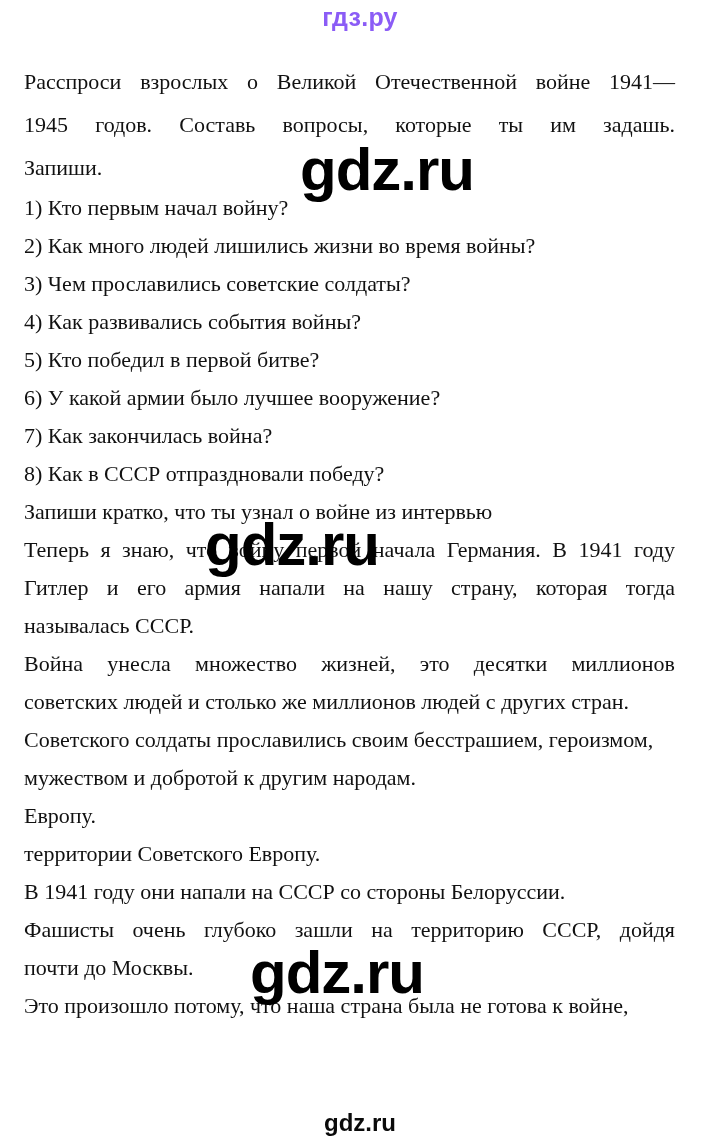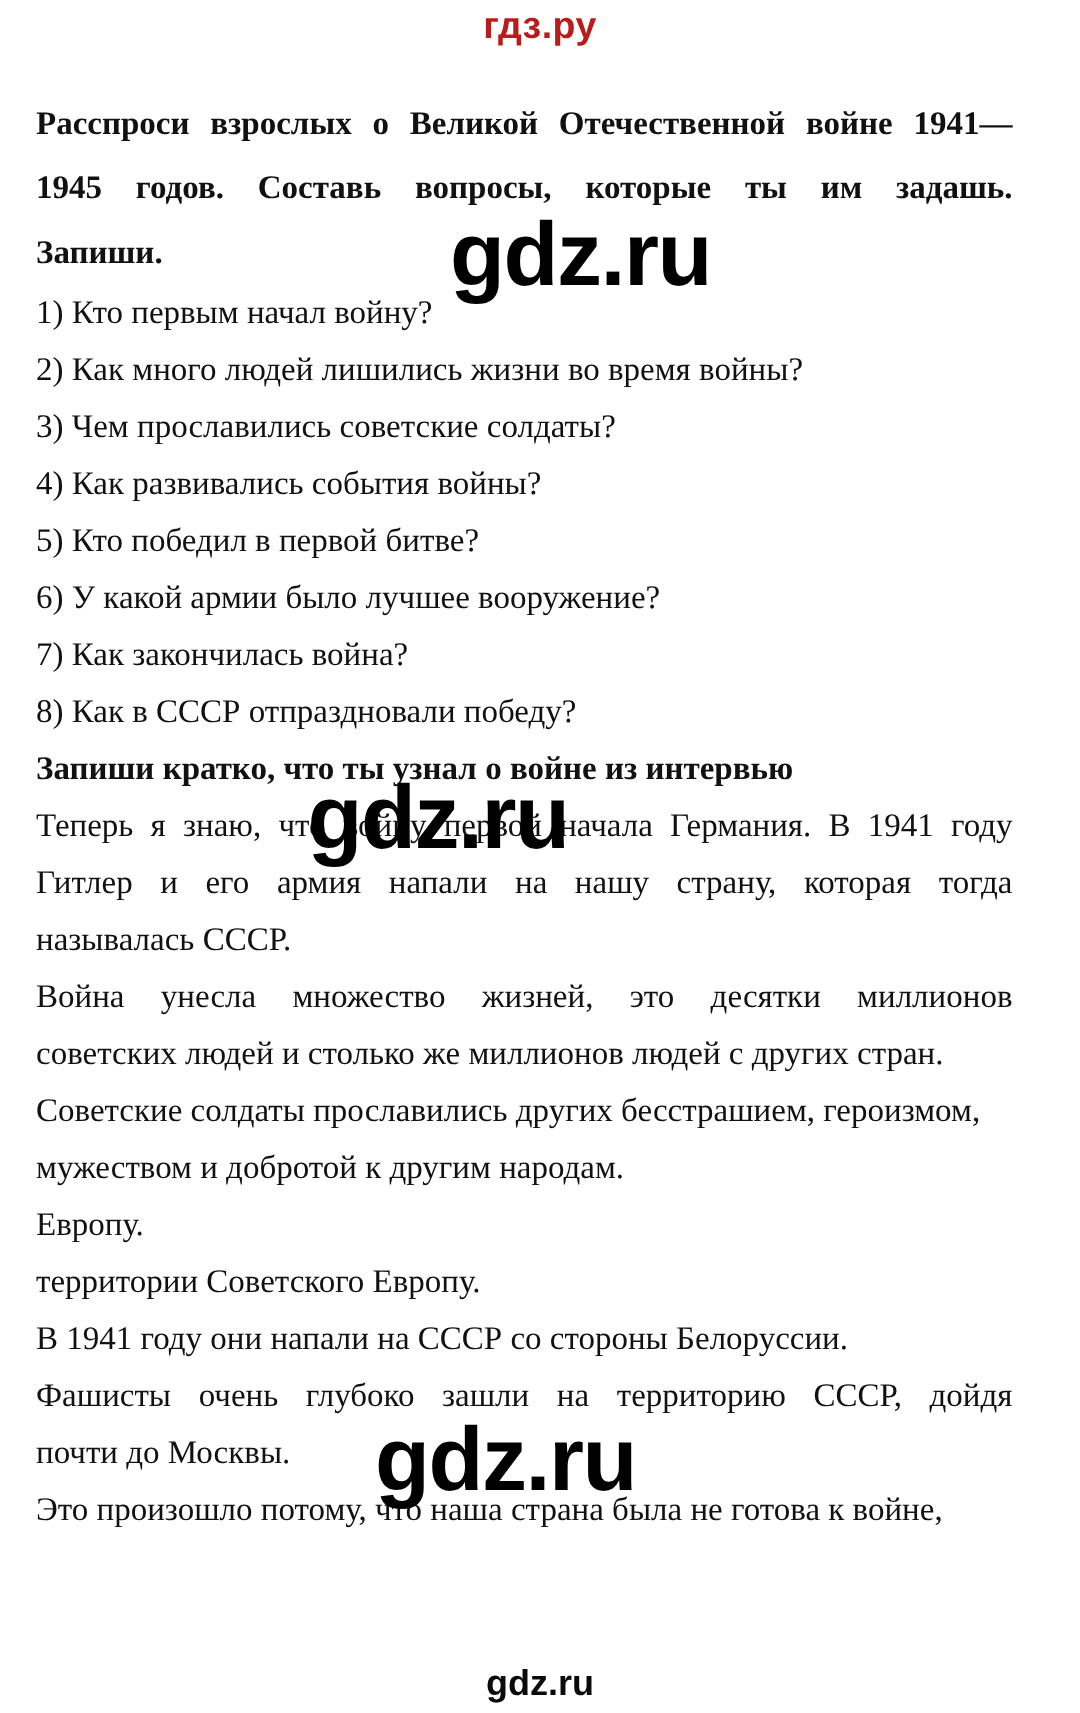--- a/index.html
+++ b/index.html
@@ -19,21 +19,21 @@
       position: absolute;
       top: 0;
       left: 0;
       width: 720px;
       text-align: center;
       font-family: "Liberation Sans", "DejaVu Sans", sans-serif;
       font-weight: bold;
       font-size: 25px;
       line-height: 30px;
       padding-top: 2px;
-      color: #b91c1c;
+      color: #8b5cf6;
       letter-spacing: 0.3px;
     }
     .footer-site {
       position: absolute;
       top: 1108px;
       left: 0;
       width: 720px;
       text-align: center;
       font-family: "Liberation Sans", "DejaVu Sans", sans-serif;
       font-weight: bold;
@@ -53,21 +53,21 @@
       height: 38px;
       white-space: nowrap;
       transform-origin: left center;
     }
     .justify {
       text-align: justify;
       text-align-last: justify;
       white-space: normal;
     }
     .bold {
-      font-weight: bold;
+      font-weight: normal;
     }
     .task-title .line {
       height: 43px;
       line-height: 43px;
     }
     .para {
       margin: 0;
     }
     .watermark {
       position: absolute;
@@ -112,21 +112,21 @@
     <div class="para">
       <div class="line justify">Теперь я знаю, что войну первой начала Германия. В 1941 году</div>
       <div class="line justify">Гитлер и его армия напали на нашу страну, которая тогда</div>
       <div class="line">называлась СССР.</div>
     </div>
     <div class="para">
       <div class="line justify">Война унесла множество жизней, это десятки миллионов</div>
       <div class="line">советских людей и столько же миллионов людей с других стран.</div>
     </div>
     <div class="para">
-      <div class="line">Советские солдаты прославились других бесстрашием, героизмом,</div>
+      <div class="line">Советского солдаты прославились своим бесстрашием, героизмом,</div>
       <div class="line">мужеством и добротой к другим народам.</div>
     </div>
     <div class="para">
       <div class="line">Европу.</div>
     </div>
     <div class="para">
       <div class="line">территории Советского Европу.</div>
     </div>
     <div class="para">
       <div class="line">В 1941 году они напали на СССР со стороны Белоруссии.</div>

